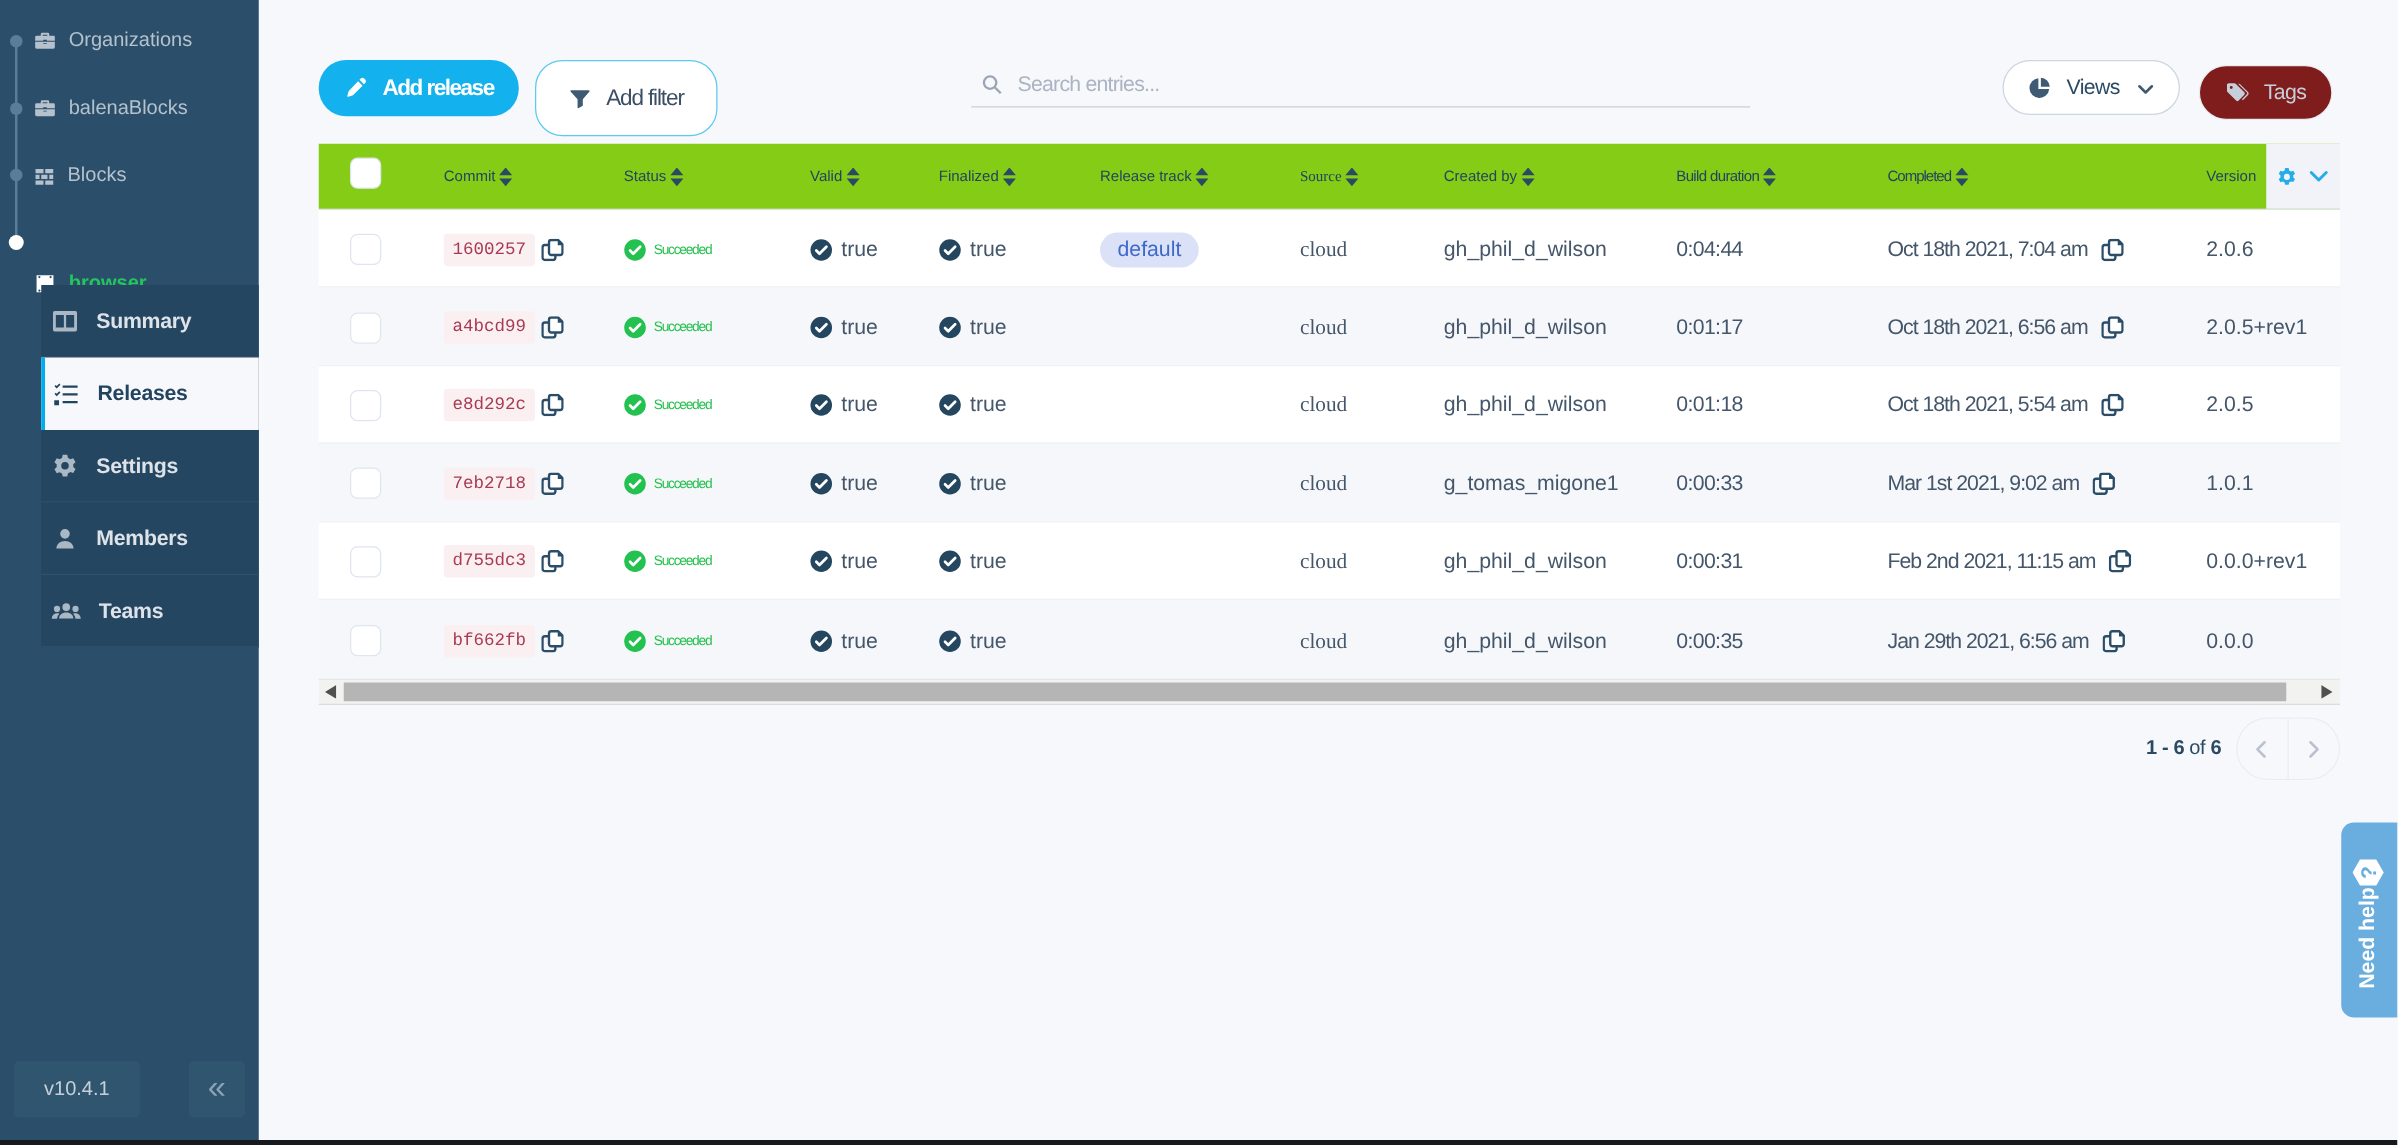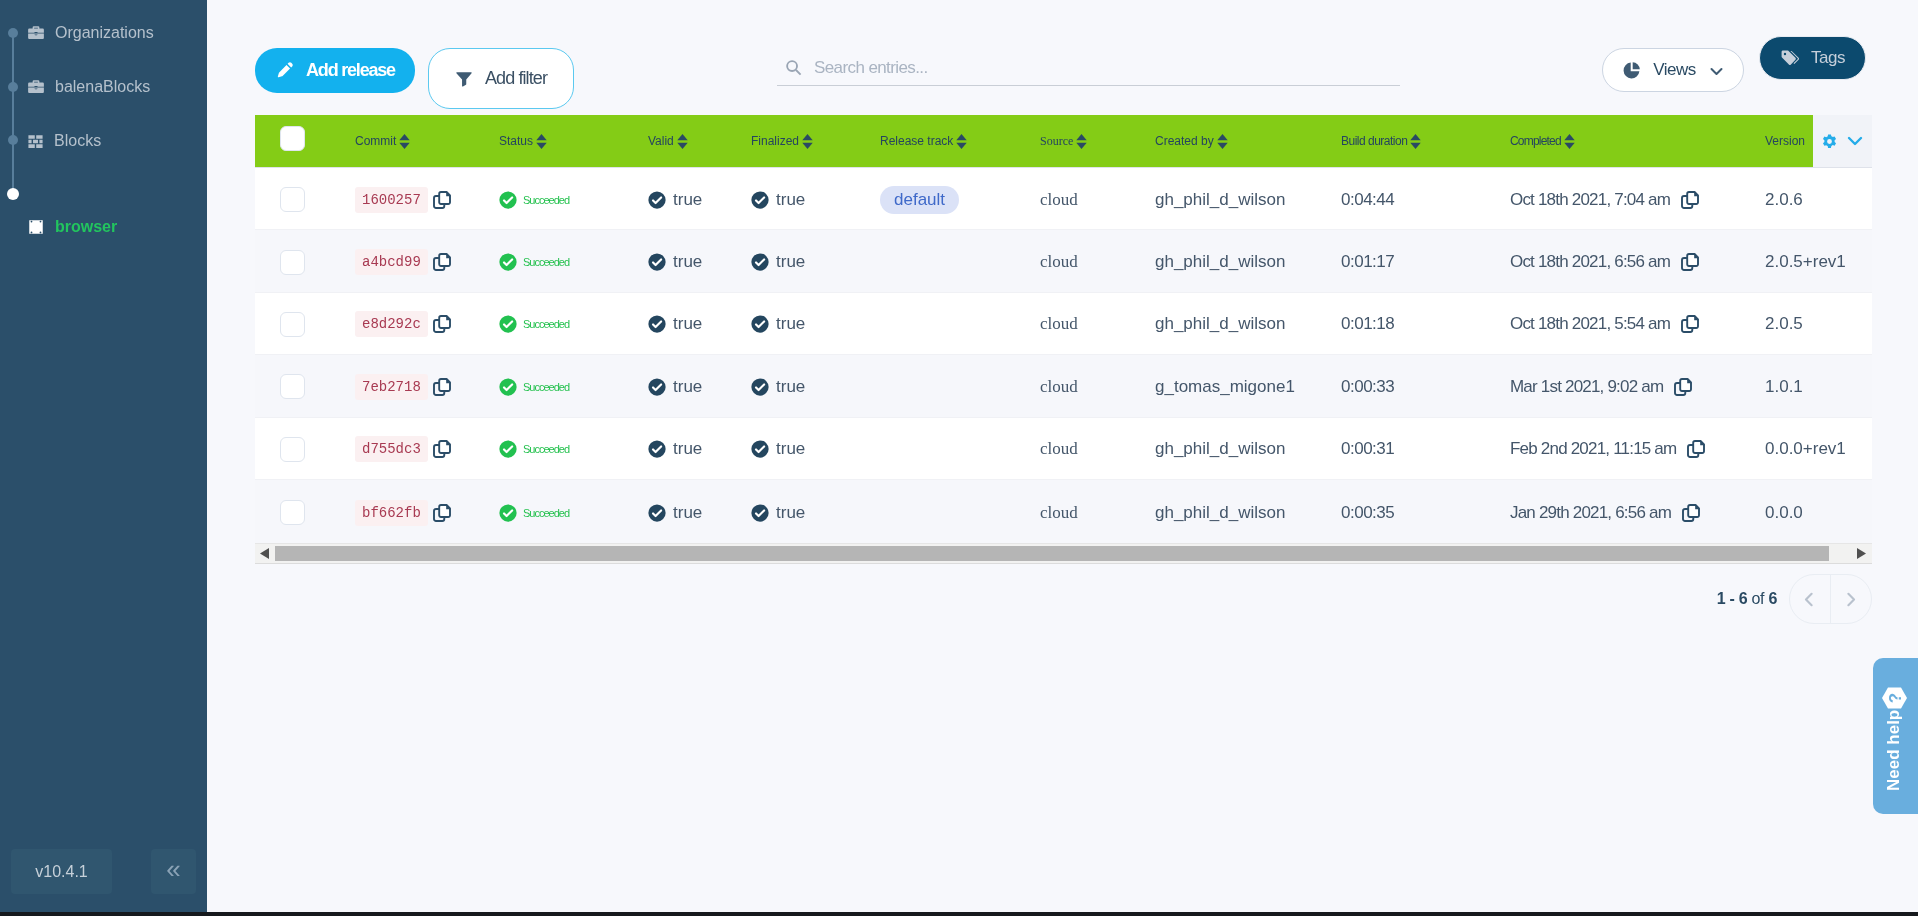--- a/index.html
+++ b/index.html
@@ -23,21 +23,21 @@
 .subitem.active { background:#f7f8fc; color:#23445e; border-left:3px solid #00aeef; padding-left:5px; border-bottom:none; }
 
 #verbtn { position:absolute; left:11px; top:849px; width:101px; height:45px; background:#30566f; border-radius:4px; color:#c6d0d9; font-size:16px; display:flex; align-items:center; justify-content:center; }
 #collbtn { position:absolute; left:151px; top:849px; width:45px; height:45px; background:#30566f; border-radius:4px; color:#8ba3b6; font-size:26px; display:flex; align-items:center; justify-content:center; padding-bottom:4px; }
 
 
 .btn { position:absolute; display:flex; align-items:center; justify-content:center; border-radius:22px; font-size:19px; }
 #addrelease { left:255px; top:48px; width:160px; height:45px; background:#13b1ee; color:#ffffff; font-weight:bold; font-size:18px; letter-spacing:-1.2px; }
 #addfilter { left:428px; top:48px; width:146px; height:61px; background:#ffffff; border:1px solid #5bc9f0; color:#3a4f63; font-size:18px; letter-spacing:-0.9px; }
 #views { left:1602px; top:48px; width:142px; height:44px; background:#ffffff; border:1px solid #ccd5e2; color:#2a4a63; font-size:17px; letter-spacing:-0.5px; }
-#tags { left:1759px; top:36px; width:107px; height:44px; background:#0c4a6e; border:1px solid #e8ecf2; color:#c6cfda; font-size:17px; letter-spacing:-0.5px; }
+#tags { left:1759px; top:52px; width:107px; height:44px; background:#7f1d1d; border:1px solid #e8ecf2; color:#c6cfda; font-size:17px; letter-spacing:-0.5px; }
 .btn svg { margin-right:12px; }
 #search { position:absolute; left:777px; top:50px; width:623px; height:36px; border-bottom:1px solid #c9ced6; display:flex; align-items:center; color:#aab4c2; font-size:17px; letter-spacing:-0.6px; }
 #search svg { margin:0 12px 0 8px; }
 
 
 #table { position:absolute; left:255px; top:115px; width:1617px; background:#ffffff; }
 #thead { height:52px; background:#84cc16; display:flex; align-items:center; color:#25455f; font-size:12px; position:relative; }
 .tr { height:62.4px; padding-top:2px; display:flex; align-items:center; color:#44566a; font-size:17px; border-top:1px solid #f0f1f5; }
 .tr:first-child { border-top:1px solid #dfe2ea; }
 .tr.alt { background:#f6f7fb; } .tr:last-child { height:64.4px; }
@@ -90,20 +90,37 @@
       </svg>Organizations</div>
   <div class="orgitem" style="top:74px;"><svg width="18" height="18" viewBox="0 0 24 24" fill="#b5c1cc">
         <path d="M9 3h6a1.5 1.5 0 011.5 1.5V6H21a1.5 1.5 0 011.5 1.5v4H14v-1h-4v1H1.5v-4A1.5 1.5 0 013 6h4.5V4.5A1.5 1.5 0 019 3zm.5 3h5V5h-5v1zM10 12.5h4V14h-4v-1.5zm-8.5 0H10V14a1 1 0 001 1h2a1 1 0 001-1v-1.5h8.5v6A1.5 1.5 0 0121 20H3a1.5 1.5 0 01-1.5-1.5v-6z"></path>
       </svg>balenaBlocks</div>
   <div class="orgitem" style="top:128px;"><svg width="17" height="17" viewBox="0 0 24 24" fill="#b5c1cc">
         <path d="M2 3h9v5H2zM13 3h9v5h-9zM2 9.5h4.5v5H2zM8.5 9.5h7v5h-7zM17.5 9.5H22v5h-4.5zM2 16h9v5H2zM13 16h9v5h-9z"></path>
       </svg>Blocks</div>
   <div class="orgitem active" style="top:181px;"><svg width="18" height="18" viewBox="0 0 24 24" fill="#ffffff">
         <path d="M3 3h18v18H3V3zm3 3a1.2 1.2 0 100-2.4A1.2 1.2 0 006 6zm12 0a1.2 1.2 0 100-2.4A1.2 1.2 0 0018 6zM6 20.4A1.2 1.2 0 106 18a1.2 1.2 0 000 2.4zm12 0a1.2 1.2 0 100-2.4 1.2 1.2 0 000 2.4z" fill-rule="evenodd"></path>
       </svg>browser</div>
+  <div id="submenu">
+    <div class="subitem"><svg width="22" height="22" viewBox="0 0 24 24" fill="#a9b8c4">
+          <path d="M3 3h18a1.5 1.5 0 011.5 1.5v15A1.5 1.5 0 0121 21H3a1.5 1.5 0 01-1.5-1.5v-15A1.5 1.5 0 013 3zm8 3.5H4v11h7v-11zm2 0v11h7v-11h-7z"></path>
+        </svg>Summary</div>
+    <div class="subitem active"><svg width="23" height="23" viewBox="0 0 24 24" fill="#23445e">
+          <path d="M6.7 2.9l1 1L4.6 7 2.7 5.2l1-1 .9.8 2.1-2.1zM9.5 4.5H22v2H9.5v-2zM9.5 11H22v2H9.5v-2zM9.5 17.5H22v2H9.5v-2zM6.7 9.4l1 1-3.1 3.1-1.9-1.8 1-1 .9.8 2.1-2.1zM2.5 17h4v4h-4v-4z"></path>
+        </svg>Releases</div>
+    <div class="subitem"><svg width="22" height="22" viewBox="0 0 24 24" fill="#a9b8c4">
+          <path d="M10 2h4l.6 2.7a7.6 7.6 0 012 1.1l2.6-.8 2 3.4-2 1.9a7.7 7.7 0 010 2.3l2 1.9-2 3.4-2.6-.8a7.6 7.6 0 01-2 1.1L14 21h-4l-.6-2.7a7.6 7.6 0 01-2-1.1l-2.6.8-2-3.4 2-1.9a7.7 7.7 0 010-2.3l-2-1.9 2-3.4 2.6.8a7.6 7.6 0 012-1.1L10 2zm2 6.2a3.3 3.3 0 100 6.6 3.3 3.3 0 000-6.6z"></path>
+        </svg>Settings</div>
+    <div class="subitem"><svg width="22" height="22" viewBox="0 0 24 24" fill="#a9b8c4">
+          <path d="M12 3.5a4.2 4.2 0 110 8.4 4.2 4.2 0 010-8.4zM4.5 20.5c0-3.8 3.4-6.5 7.5-6.5s7.5 2.7 7.5 6.5H4.5z"></path>
+        </svg>Members</div>
+    <div class="subitem"><svg width="24" height="24" viewBox="0 0 24 24" fill="#a9b8c4">
+          <path d="M12 5.5a3.1 3.1 0 110 6.2 3.1 3.1 0 010-6.2zM4.6 7.6a2.5 2.5 0 110 5 2.5 2.5 0 010-5zm14.8 0a2.5 2.5 0 110 5 2.5 2.5 0 010-5zM12 13c3.2 0 5.7 2 5.7 4.8H6.3C6.3 15 8.8 13 12 13zM4.6 13.6c.7 0 1.3.1 1.9.4a6.3 6.3 0 00-1.9 4H.4c0-2.5 1.9-4.4 4.2-4.4zm14.8 0c2.3 0 4.2 1.9 4.2 4.4h-4.2a6.3 6.3 0 00-1.9-4c.6-.3 1.2-.4 1.9-.4z"></path>
+        </svg>Teams</div>
+  </div>
   <div id="verbtn">v10.4.1</div>
   <div id="collbtn">«</div>
 </div>
 
 <div class="btn" id="addrelease"><svg width="19" height="19" viewBox="0 0 24 24" fill="#ffffff">
       <path d="M17.2 2.3a2.4 2.4 0 013.4 0l1.1 1.1a2.4 2.4 0 010 3.4l-1.3 1.3-4.5-4.5 1.3-1.3zM14.5 5l4.5 4.5-9.4 9.4a2 2 0 01-.9.5l-4.2 1.2a.7.7 0 01-.9-.9l1.2-4.2a2 2 0 01.5-.9L14.5 5z"></path>
     </svg>Add release</div>
 <div class="btn" id="addfilter"><svg width="18" height="18" viewBox="0 0 24 24" fill="#3f5b73">
       <path d="M2.5 3h19a.8.8 0 01.6 1.3L15 12.6V19a.8.8 0 01-.4.7l-4 2.2a.8.8 0 01-1.2-.7v-8.6L1.9 4.3A.8.8 0 012.5 3z"></path>
     </svg>Add filter</div>

